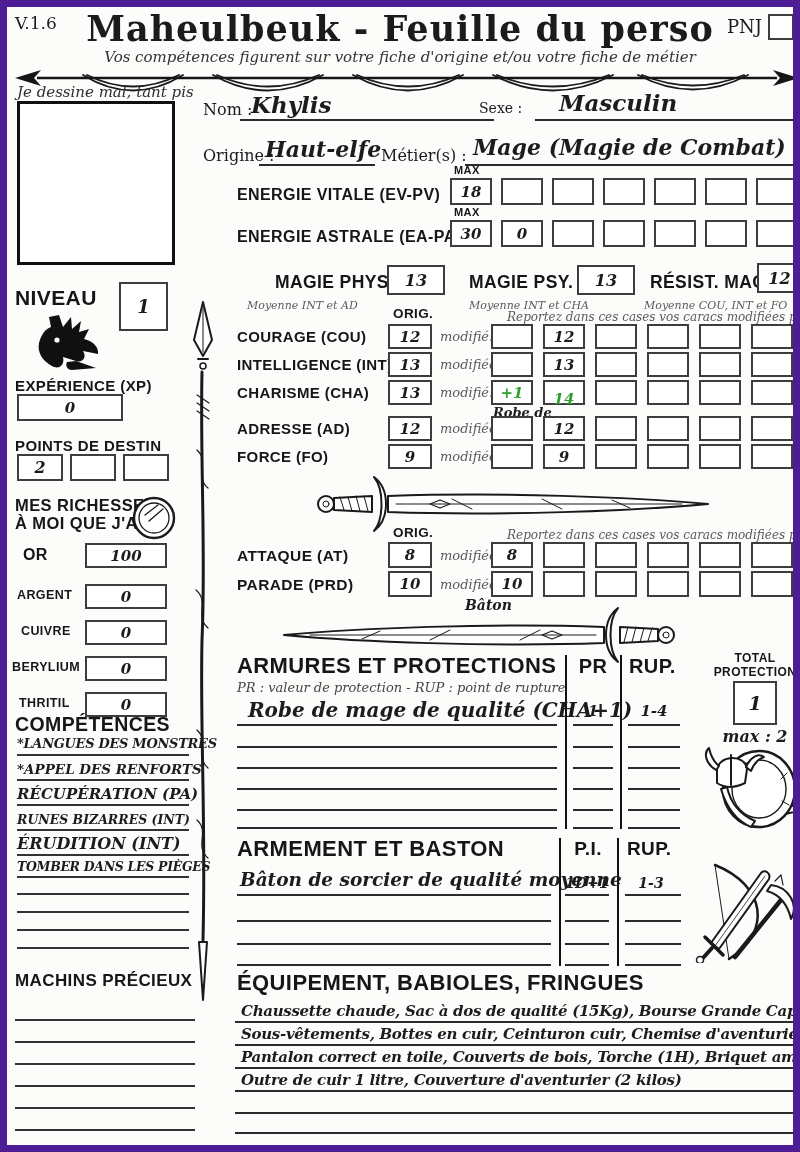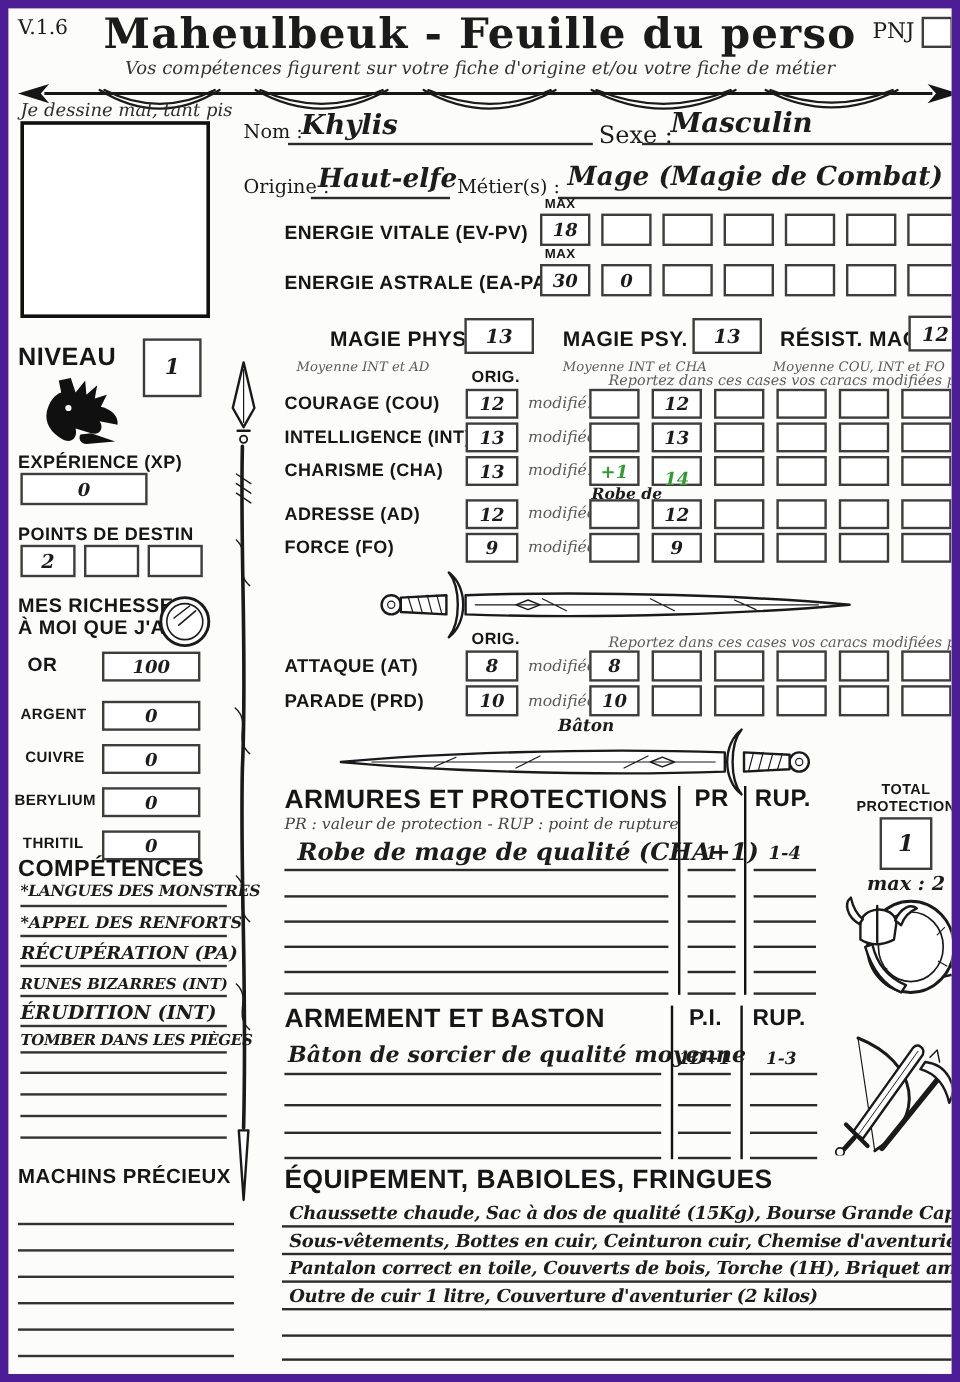--- a/index.html
+++ b/index.html
@@ -135,21 +135,21 @@
     <circle cx="15" cy="66" r="3" class="icw" stroke-width="1.5"></circle>
     <path class="ico" stroke-width="3" d="M14,72 C12,160 18,250 14,340 C12,430 18,520 15,640"></path>
     <path class="ico" stroke-width="1.2" d="M9,150 C22,162 6,176 20,188 M8,290 C22,302 6,316 20,328 M9,430 C22,442 6,456 20,468 M9,520 C22,532 6,546 20,558"></path>
     <path class="ico" stroke-width="1.2" d="M9,95 L21,103 M9,103 L21,111 M9,111 L21,119"></path>
     <polygon points="15,700 19,642 11,642" class="icw" stroke-width="2"></polygon>
   </svg>
 
   <div class="ser" style="left:196px;top:93px;font-size:16px">Nom :</div>
   <div class="hwa" style="left:244px;top:84px;font-size:23px">Khylis</div>
   <div class="ln" style="left:233px;top:112px;width:254px"></div>
-  <div class="ser" style="left:492px;top:93px;font-size:20px">Sexe :</div>
+  <div class="ser" style="left:472px;top:93px;font-size:14px">Sexe :</div>
   <div class="hwa" style="left:552px;top:82px;font-size:23px">Masculin</div>
   <div class="ln" style="left:528px;top:112px;width:264px"></div>
 
   <div class="ser" style="left:196px;top:139px;font-size:16px">Origine :</div>
   <div class="hwa" style="left:258px;top:129px;font-size:22px">Haut-elfe</div>
   <div class="ln" style="left:252px;top:157px;width:116px"></div>
   <div class="ser" style="left:374px;top:139px;font-size:16px">Métier(s) :</div>
   <div class="hwa" style="left:466px;top:127px;font-size:22px">Mage (Magie de Combat)</div>
   <div class="ln" style="left:458px;top:157px;width:334px"></div>
 

